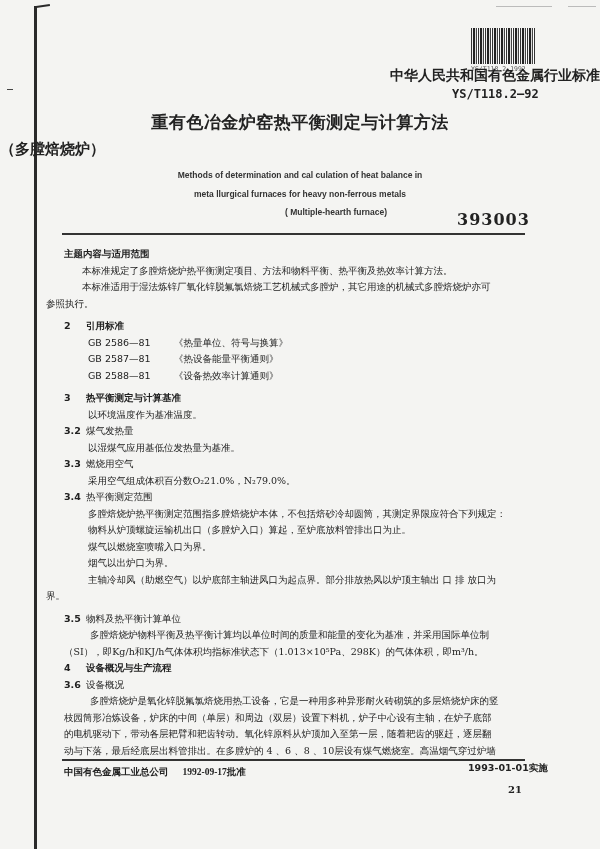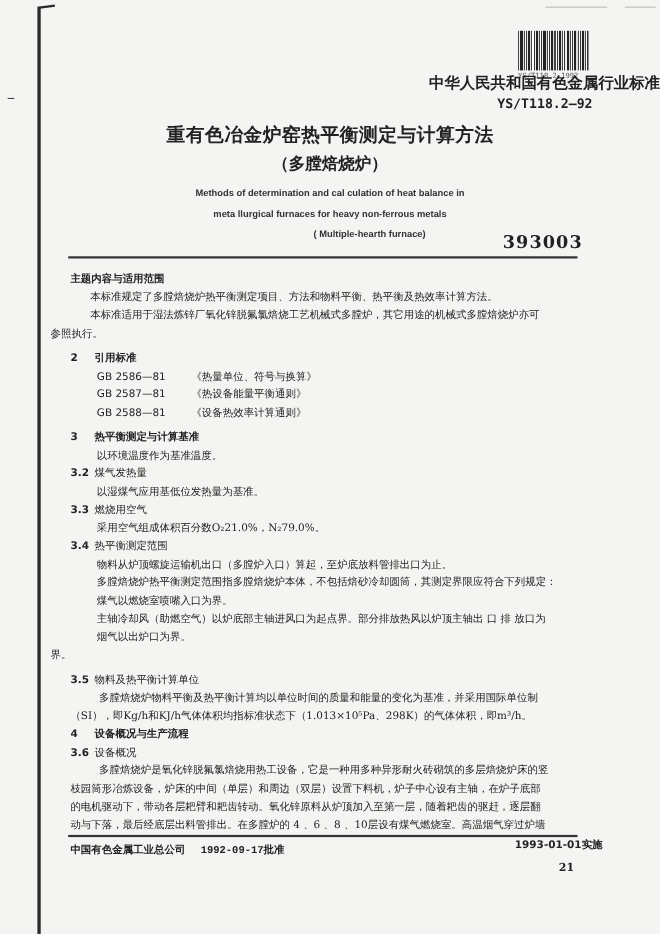--- a/index.html
+++ b/index.html
@@ -35,21 +35,21 @@
   }
   .header-title {
     position:absolute; left:0; width:600px; top:67px; text-align:right;
     font-family:"DejaVu Sans", sans-serif; font-weight:bold; font-size:14px;
   }
   .main-title {
     position:absolute; left:0; width:600px; top:111px; text-align:center;
     font-family:"DejaVu Sans", sans-serif; font-weight:bold; font-size:17px; letter-spacing:0.5px;
   }
   .sub-title {
-    position:absolute; left:0; width:600px; top:140px; text-align:center;
+    position:absolute; left:0; width:600px; top:140px; text-align:left;
     font-family:"DejaVu Sans", sans-serif; font-weight:bold; font-size:15px;
   }
   .en-title {
     position:absolute; left:0; width:600px; text-align:center;
     font-family:"Liberation Sans", sans-serif; font-weight:bold; font-size:8.5px; color:#333;
   }
   .en1 { top:170px; }
   .en2 { top:189px; }
   .en3 { top:207px;margin-left:36px; }
   .doc-no {
@@ -62,21 +62,21 @@
   .p { text-indent:18px; }
   .row { white-space:nowrap; }
   .num { display:inline-block; width:22px; font-family:"DejaVu Sans", sans-serif; font-weight:bold; }
   .indent { padding-left:24px; }
   .ref { padding-left:24px; }
   .ref .code { display:inline-block; width:86px; font-family:"DejaVu Sans", sans-serif; }
   .gap { height:6px; }
   .rule-bottom { position:absolute; left:62px; top:759px; width:463px; height:1.5px; background:#333; }
   .footer-left {
     position:absolute; left:64px; top:766px;
-    font-family:Liberation Mono, monospace; font-weight:bold; font-size:9.5px;
+    font-family:Liberation Serif, serif; font-weight:bold; font-size:9.5px;
   }
   .footer-left span + span { margin-left:14px; }
   .footer-right {
     position:absolute; left:468px; top:762px;
     font-family:"DejaVu Sans", sans-serif; font-weight:bold; font-size:9.5px;
   }
   .page-num {
     position:absolute; left:508px; top:784px;
     font-family:"DejaVu Serif", serif; font-weight:bold; font-size:10px;
   }
@@ -124,25 +124,25 @@
 
   <div class="h">
     <span class="num">3</span><span>热平衡测定与计算基准</span>
   </div>
   <div class="indent">以环境温度作为基准温度。</div>
   <div><span class="num">3.2</span><span>煤气发热量</span></div>
   <div class="indent">以湿煤气应用基低位发热量为基准。</div>
   <div><span class="num">3.3</span><span>燃烧用空气</span></div>
   <div class="indent">采用空气组成体积百分数O₂21.0%，N₂79.0%。</div>
   <div><span class="num">3.4</span><span>热平衡测定范围</span></div>
+  <div class="indent row">多膛焙烧炉热平衡测定范围指多膛焙烧炉本体，不包括焙砂冷却圆筒，其测定界限应符合下列规定：</div>
   <div class="indent row">物料从炉顶螺旋运输机出口（多膛炉入口）算起，至炉底放料管排出口为止。</div>
-  <div class="indent row">多膛焙烧炉热平衡测定范围指多膛焙烧炉本体，不包括焙砂冷却圆筒，其测定界限应符合下列规定：</div>
   <div class="indent row">煤气以燃烧室喷嘴入口为界。</div>
+  <div class="indent row">烟气以出炉口为界。</div>
   <div class="indent row">主轴冷却风（助燃空气）以炉底部主轴进风口为起点界。部分排放热风以炉顶主轴出 口 排 放口为</div>
-  <div class="indent row">烟气以出炉口为界。</div>
   <div style="margin-left:-18px">界。</div>
   <div class="gap"></div>
   <div><span class="num">3.5</span><span>物料及热平衡计算单位</span></div>
   <div class="p row" style="padding-left:8px">多膛焙烧炉物料平衡及热平衡计算均以单位时间的质量和能量的变化为基准，并采用国际单位制</div>
   <div class="row">（SI），即Kg/h和KJ/h气体体积均指标准状态下（1.013×10⁵Pa、298K）的气体体积，即m³/h。</div>
 
   <div class="h">
     <span class="num">4</span><span>设备概况与生产流程</span>
   </div>
   <div><span class="num">3.6</span><span>设备概况</span></div>

